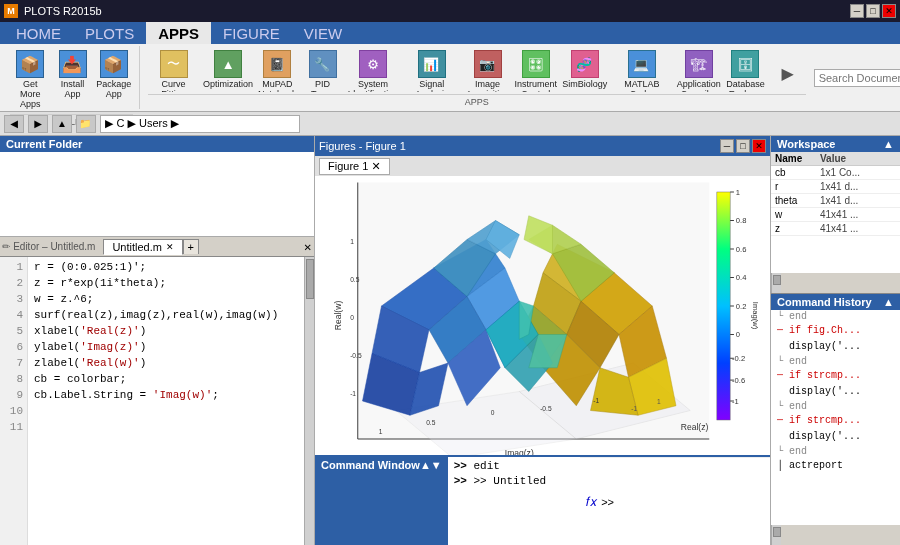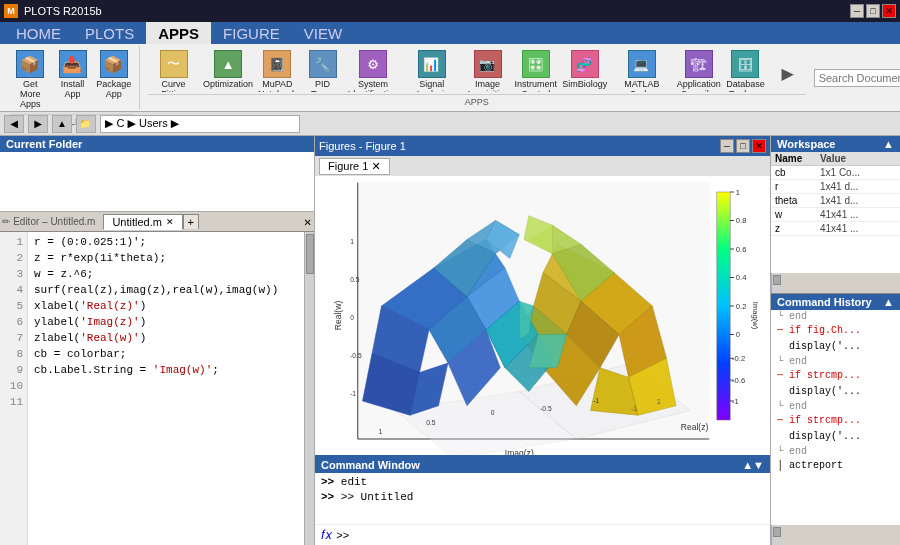--- a/index.html
+++ b/index.html
@@ -129,21 +129,21 @@
     
     #left-area {
       display: flex;
       flex-direction: column;
       width: 315px;
       border-right: 1px solid #aaa;
     }
 
     
     #current-folder {
-      height: 76px;
+      height: 101px;
       border-bottom: 1px solid #aaa;
       display: flex;
       flex-direction: column;
     }
     #current-folder-header {
       background: #2d5fa5;
       color: white;
       padding: 2px 6px;
       font-size: 11px;
       font-weight: bold;
@@ -251,21 +251,20 @@
       align-items: center;
       justify-content: center;
       overflow: hidden;
       position: relative;
     }
     #command-window {
       background: white;
       height: 90px;
       border-top: 2px solid #2d5fa5;
       display: flex;
-      flex-direction: column;
     }
     #command-header {
       background: #2d5fa5;
       color: white;
       padding: 2px 6px;
       font-size: 11px;
       font-weight: bold;
       display: flex;
       justify-content: space-between;
     }

